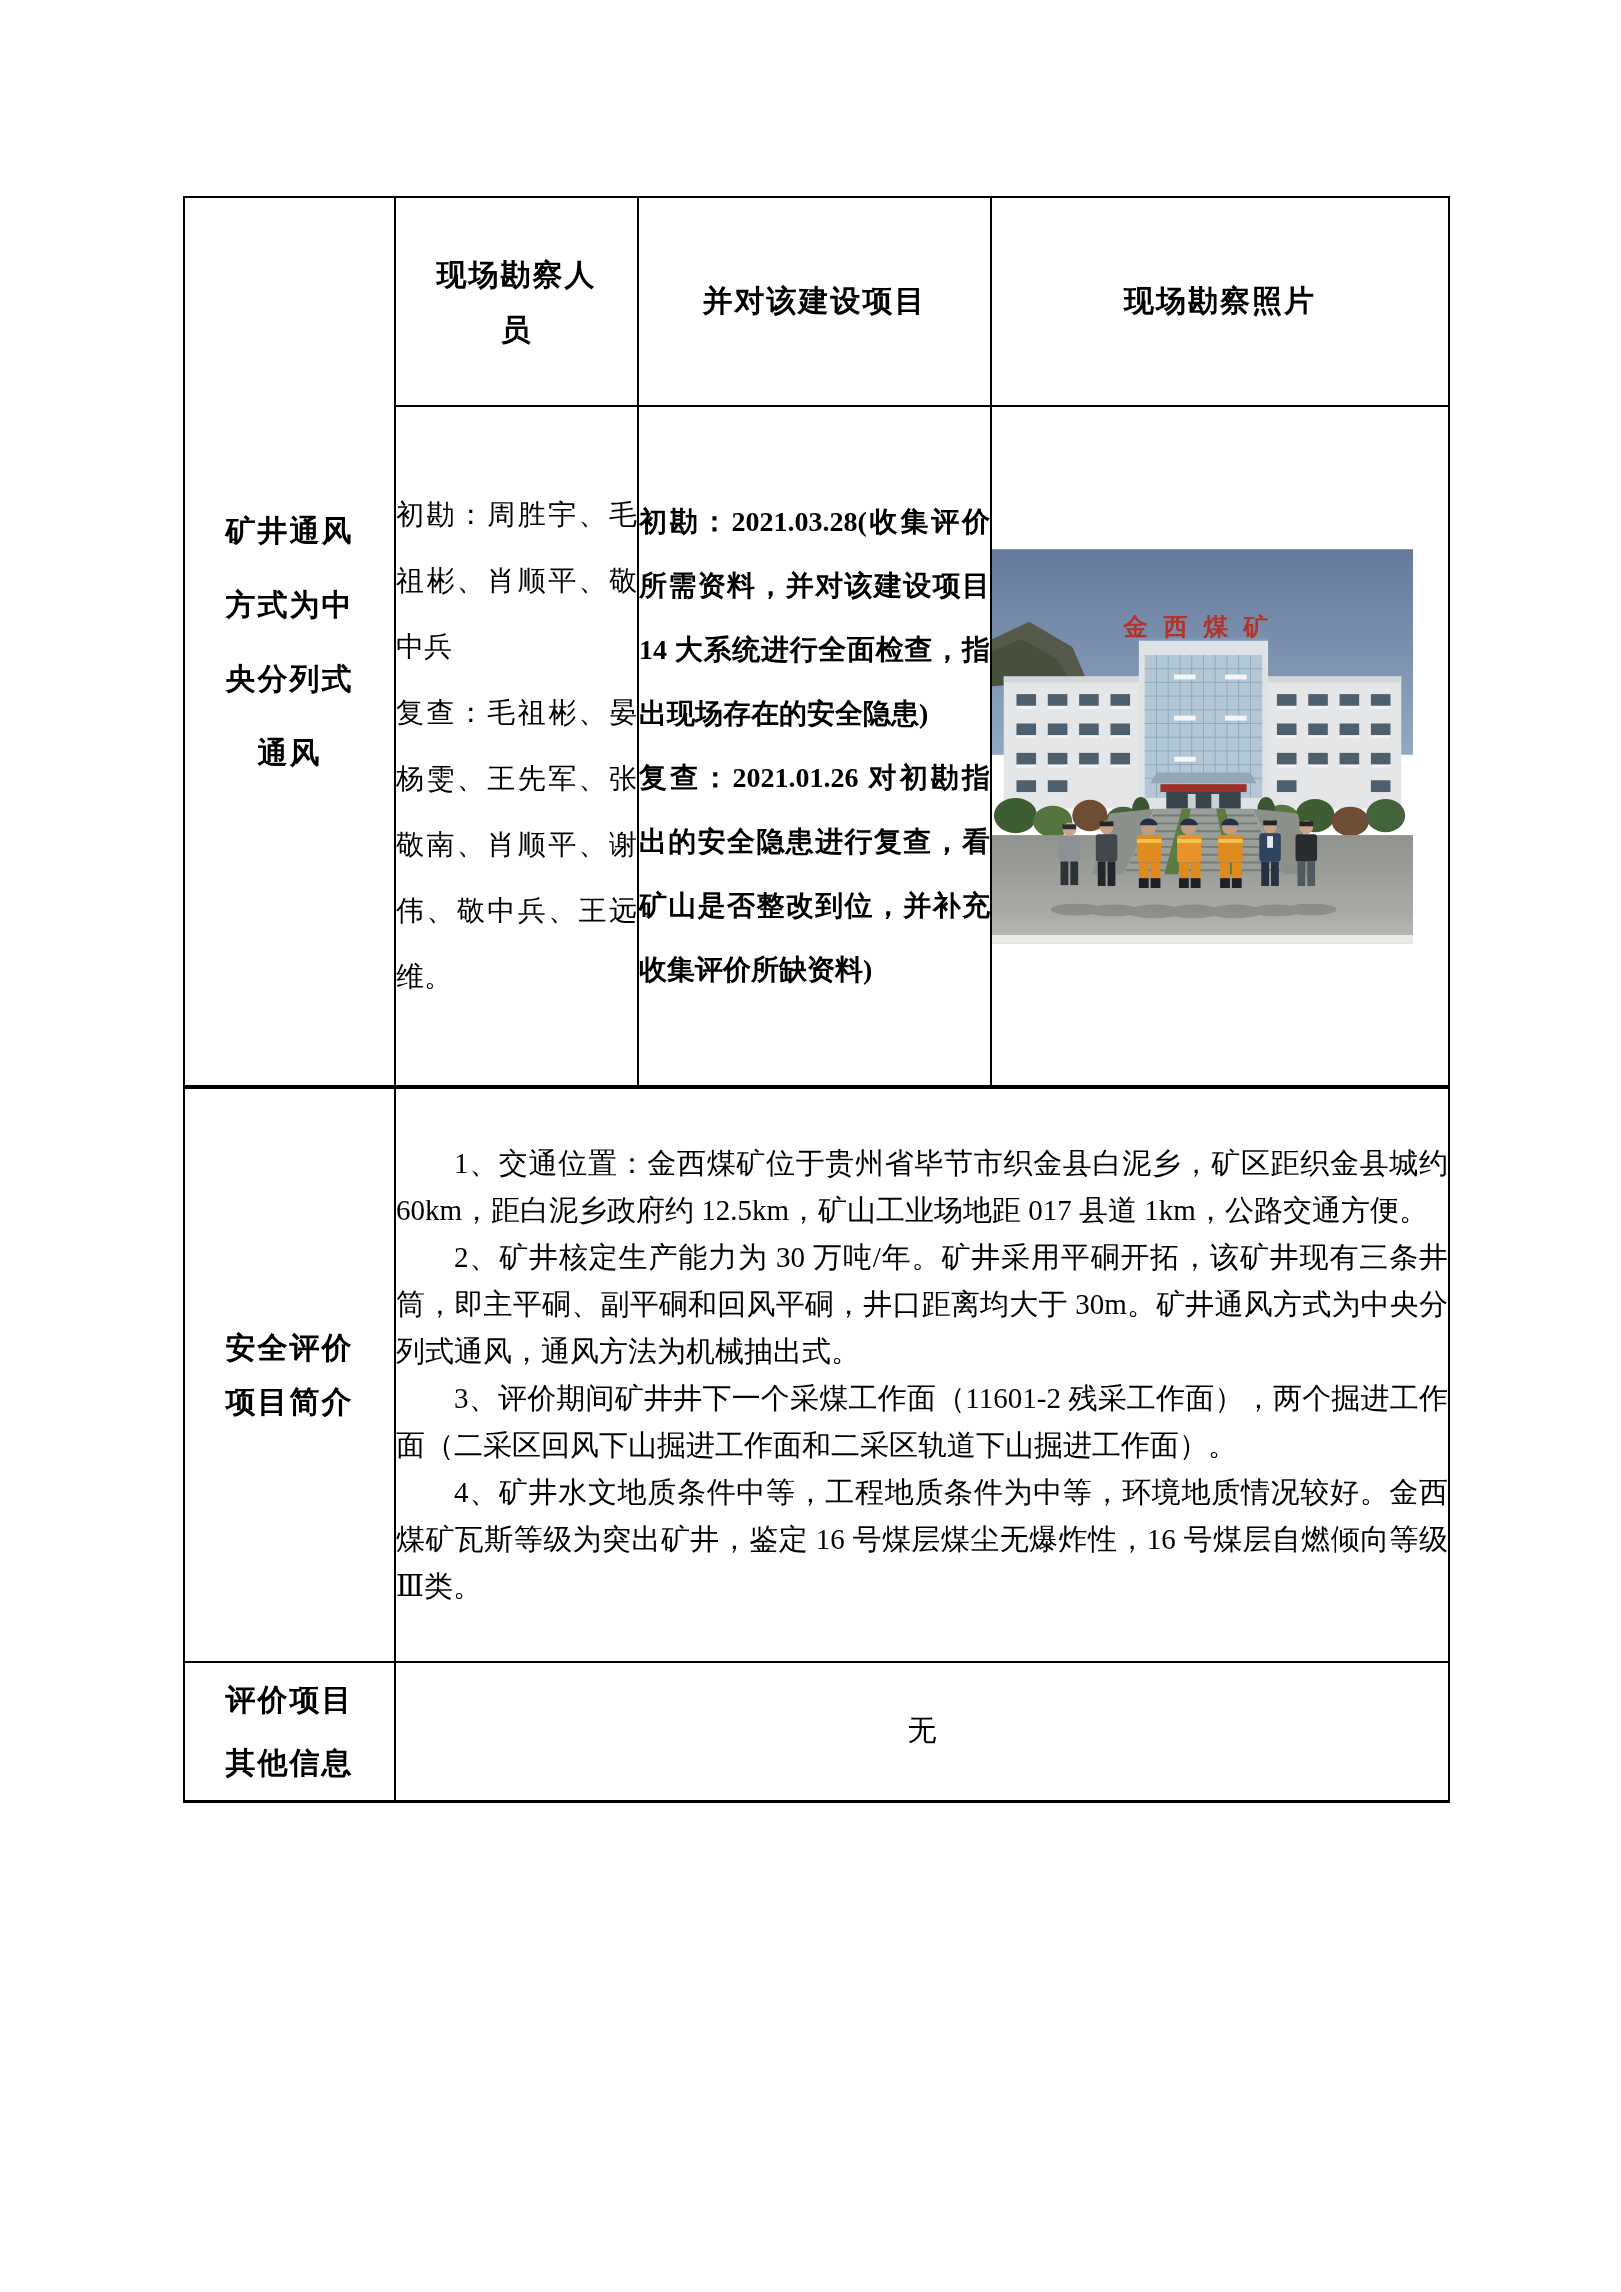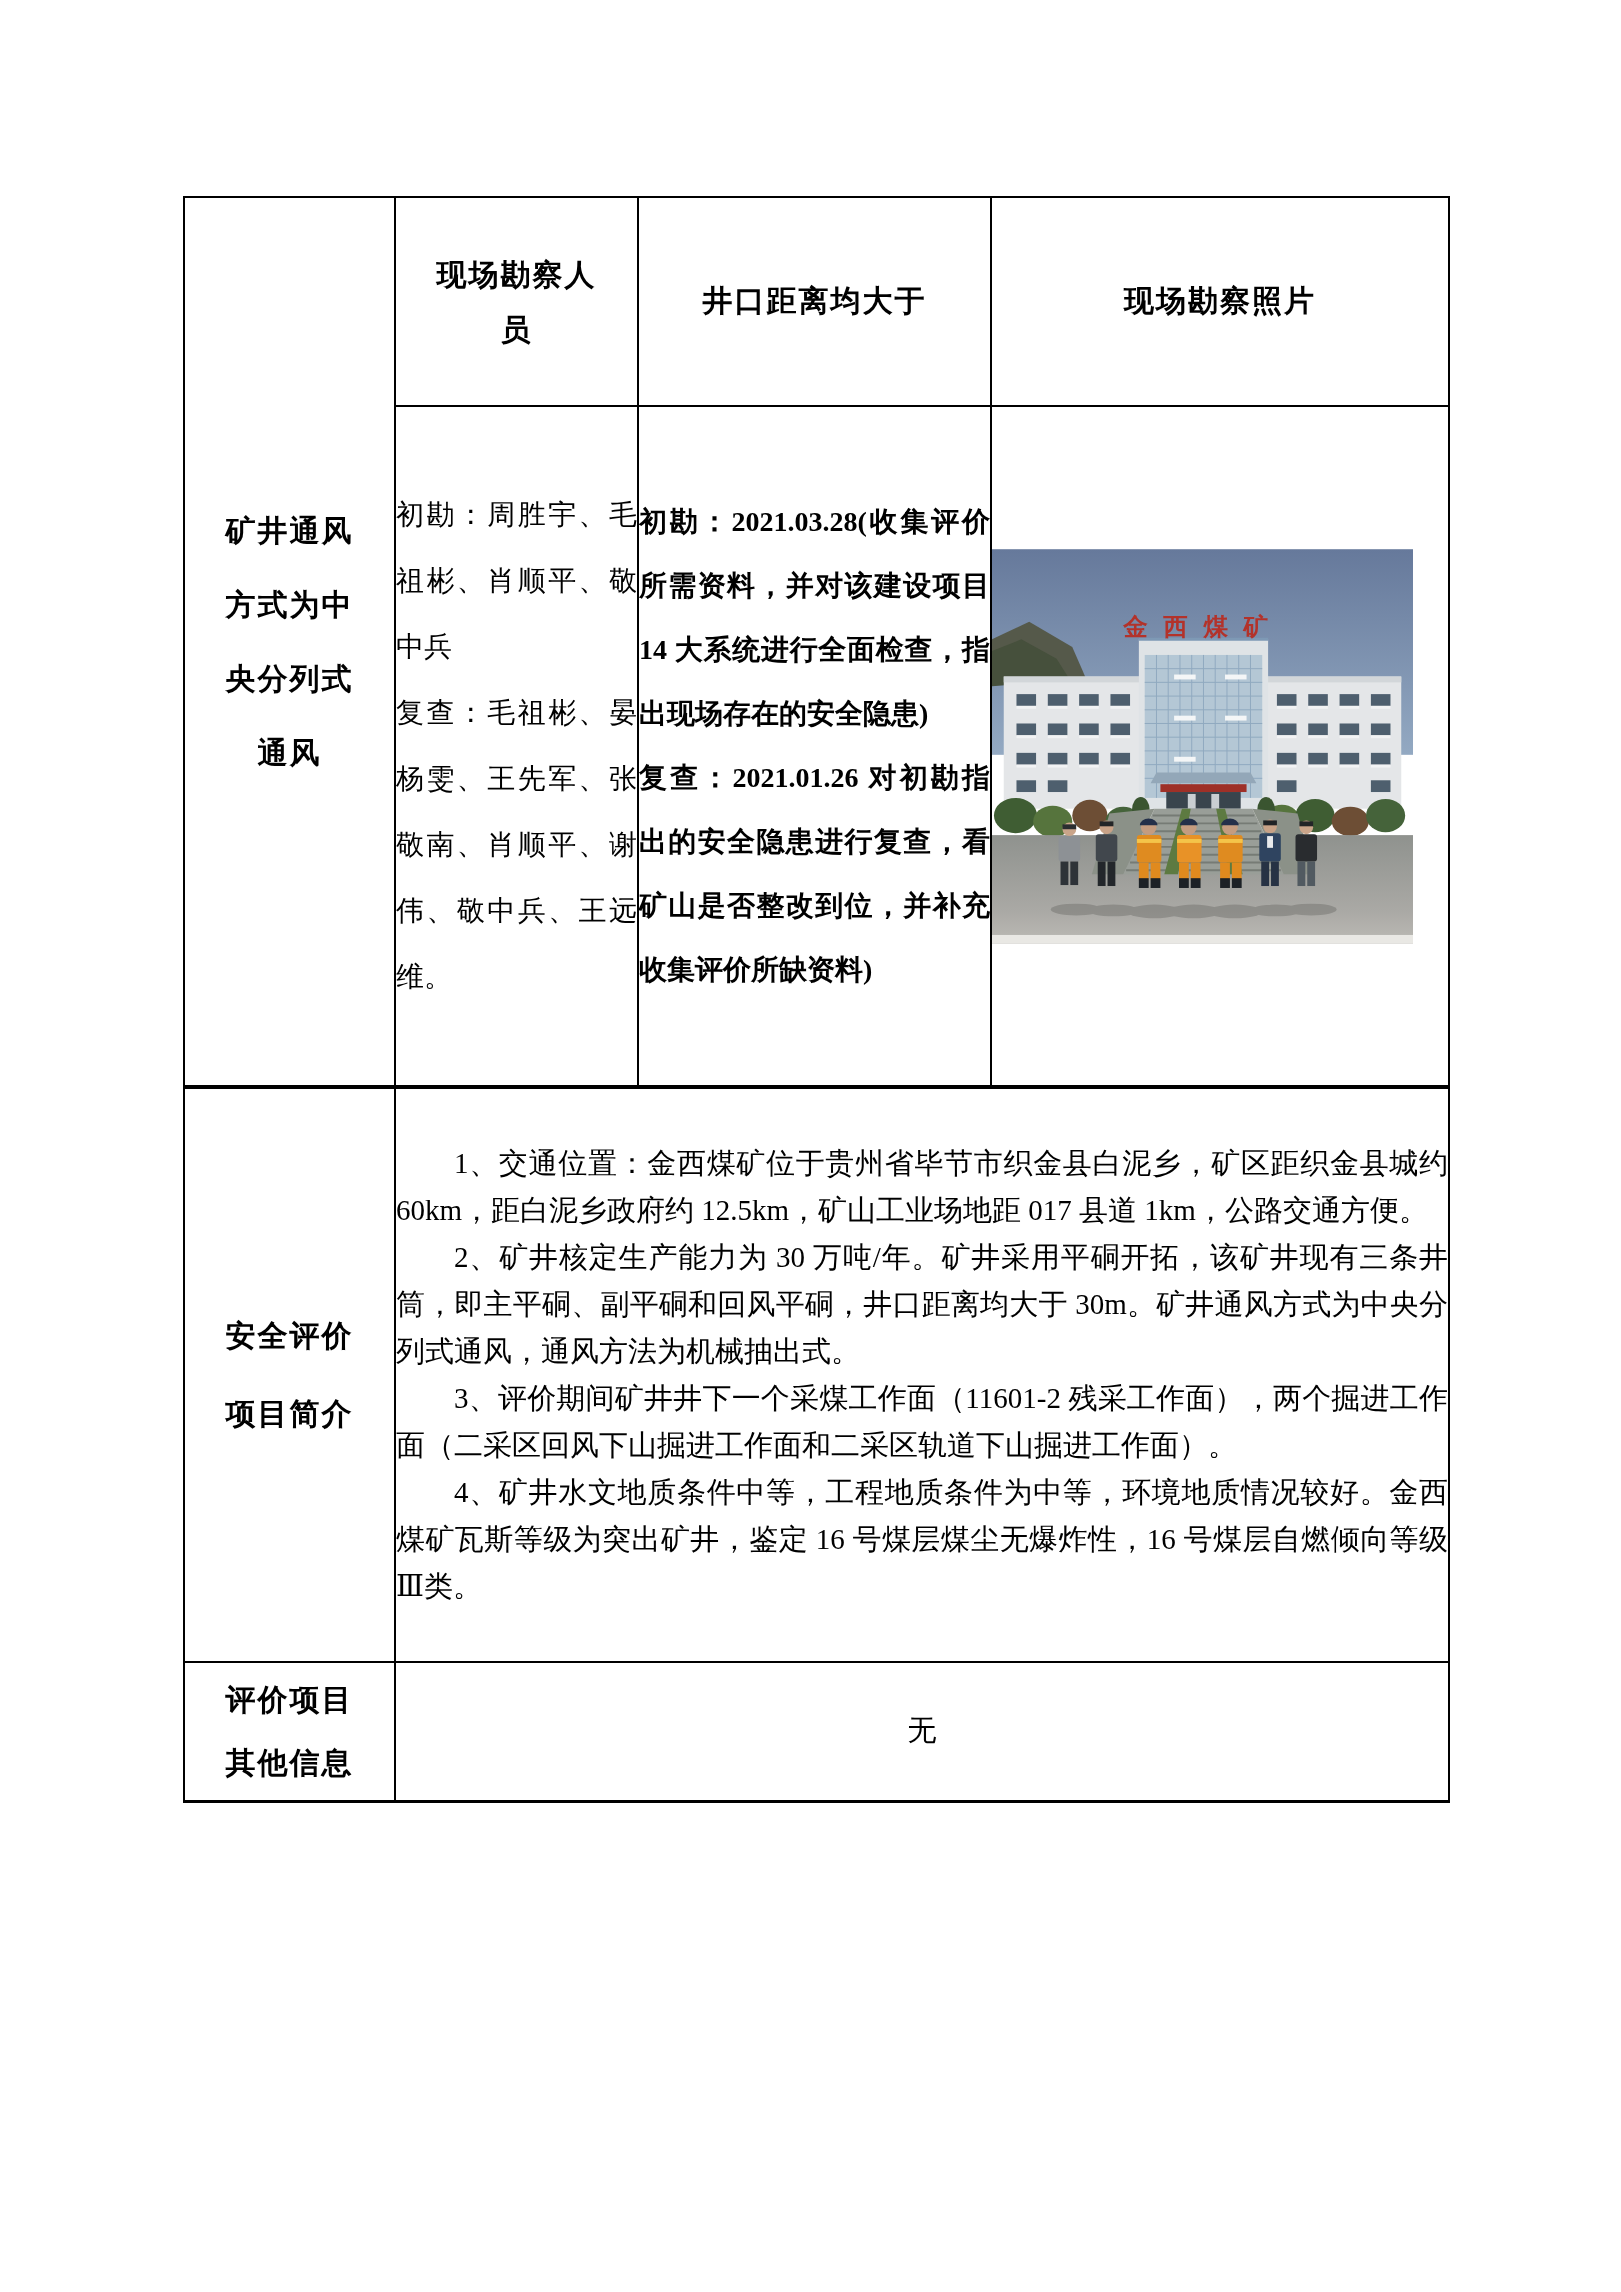--- a/index.html
+++ b/index.html
@@ -20,21 +20,21 @@
   table.doc{border:2.9px solid #000;border-bottom-width:3.9px;}
   table.doc td{border:2px solid #000;vertical-align:middle;padding:0;}
   tr.thick-top td{border-top-width:4.9px;}
   col.c0{width:211px;} col.c1{width:243px;} col.c2{width:353px;} col.c3{width:458px;}
 
   .vlabel{
     width:137px;margin:0 auto;text-align:center;
     font-weight:bold;font-size:30px;letter-spacing:2px;
   }
   .vlabel.lh4{line-height:74px;}
-  .vlabel.lh2a{line-height:78px;}
+  .vlabel.lh2a{line-height:54px;}
   .vlabel.lh2b{line-height:63px;}
 
   .hdr{
     text-align:center;font-weight:bold;font-size:30px;letter-spacing:2px;
   }
   .hdr .wrap5{width:169px;margin:0 auto;line-height:55px;}
 
   td.names-cell{padding:0 19.6px;margin-top:28px;}
   .names-par{
     font-size:28px;line-height:66px;margin:0;
@@ -71,21 +71,21 @@
 
     <tbody>
         <tr style="height:209px;">
       <td rowspan="2">
         <div class="vlabel lh4">矿井通风方式为中央分列式通风</div>
       </td>
       <td class="hdr">
         <div class="wrap5">现场勘察人员</div>
       </td>
       <td class="hdr">
-        <div>井口距离均大于</div>
+        <div>并对该建设项目</div>
       </td>
       <td class="hdr">
         <div>现场勘察照片</div>
       </td>
     </tr>
 
     <tr style="height:681px;">
       <td class="names-cell">
         <p class="names-par">初勘：周胜宇、毛祖彬、肖顺平、敬中兵</p>
         <p class="names-par">复查：毛祖彬、晏杨雯、王先军、张敬南、肖顺平、谢伟、敬中兵、王远维。</p>

